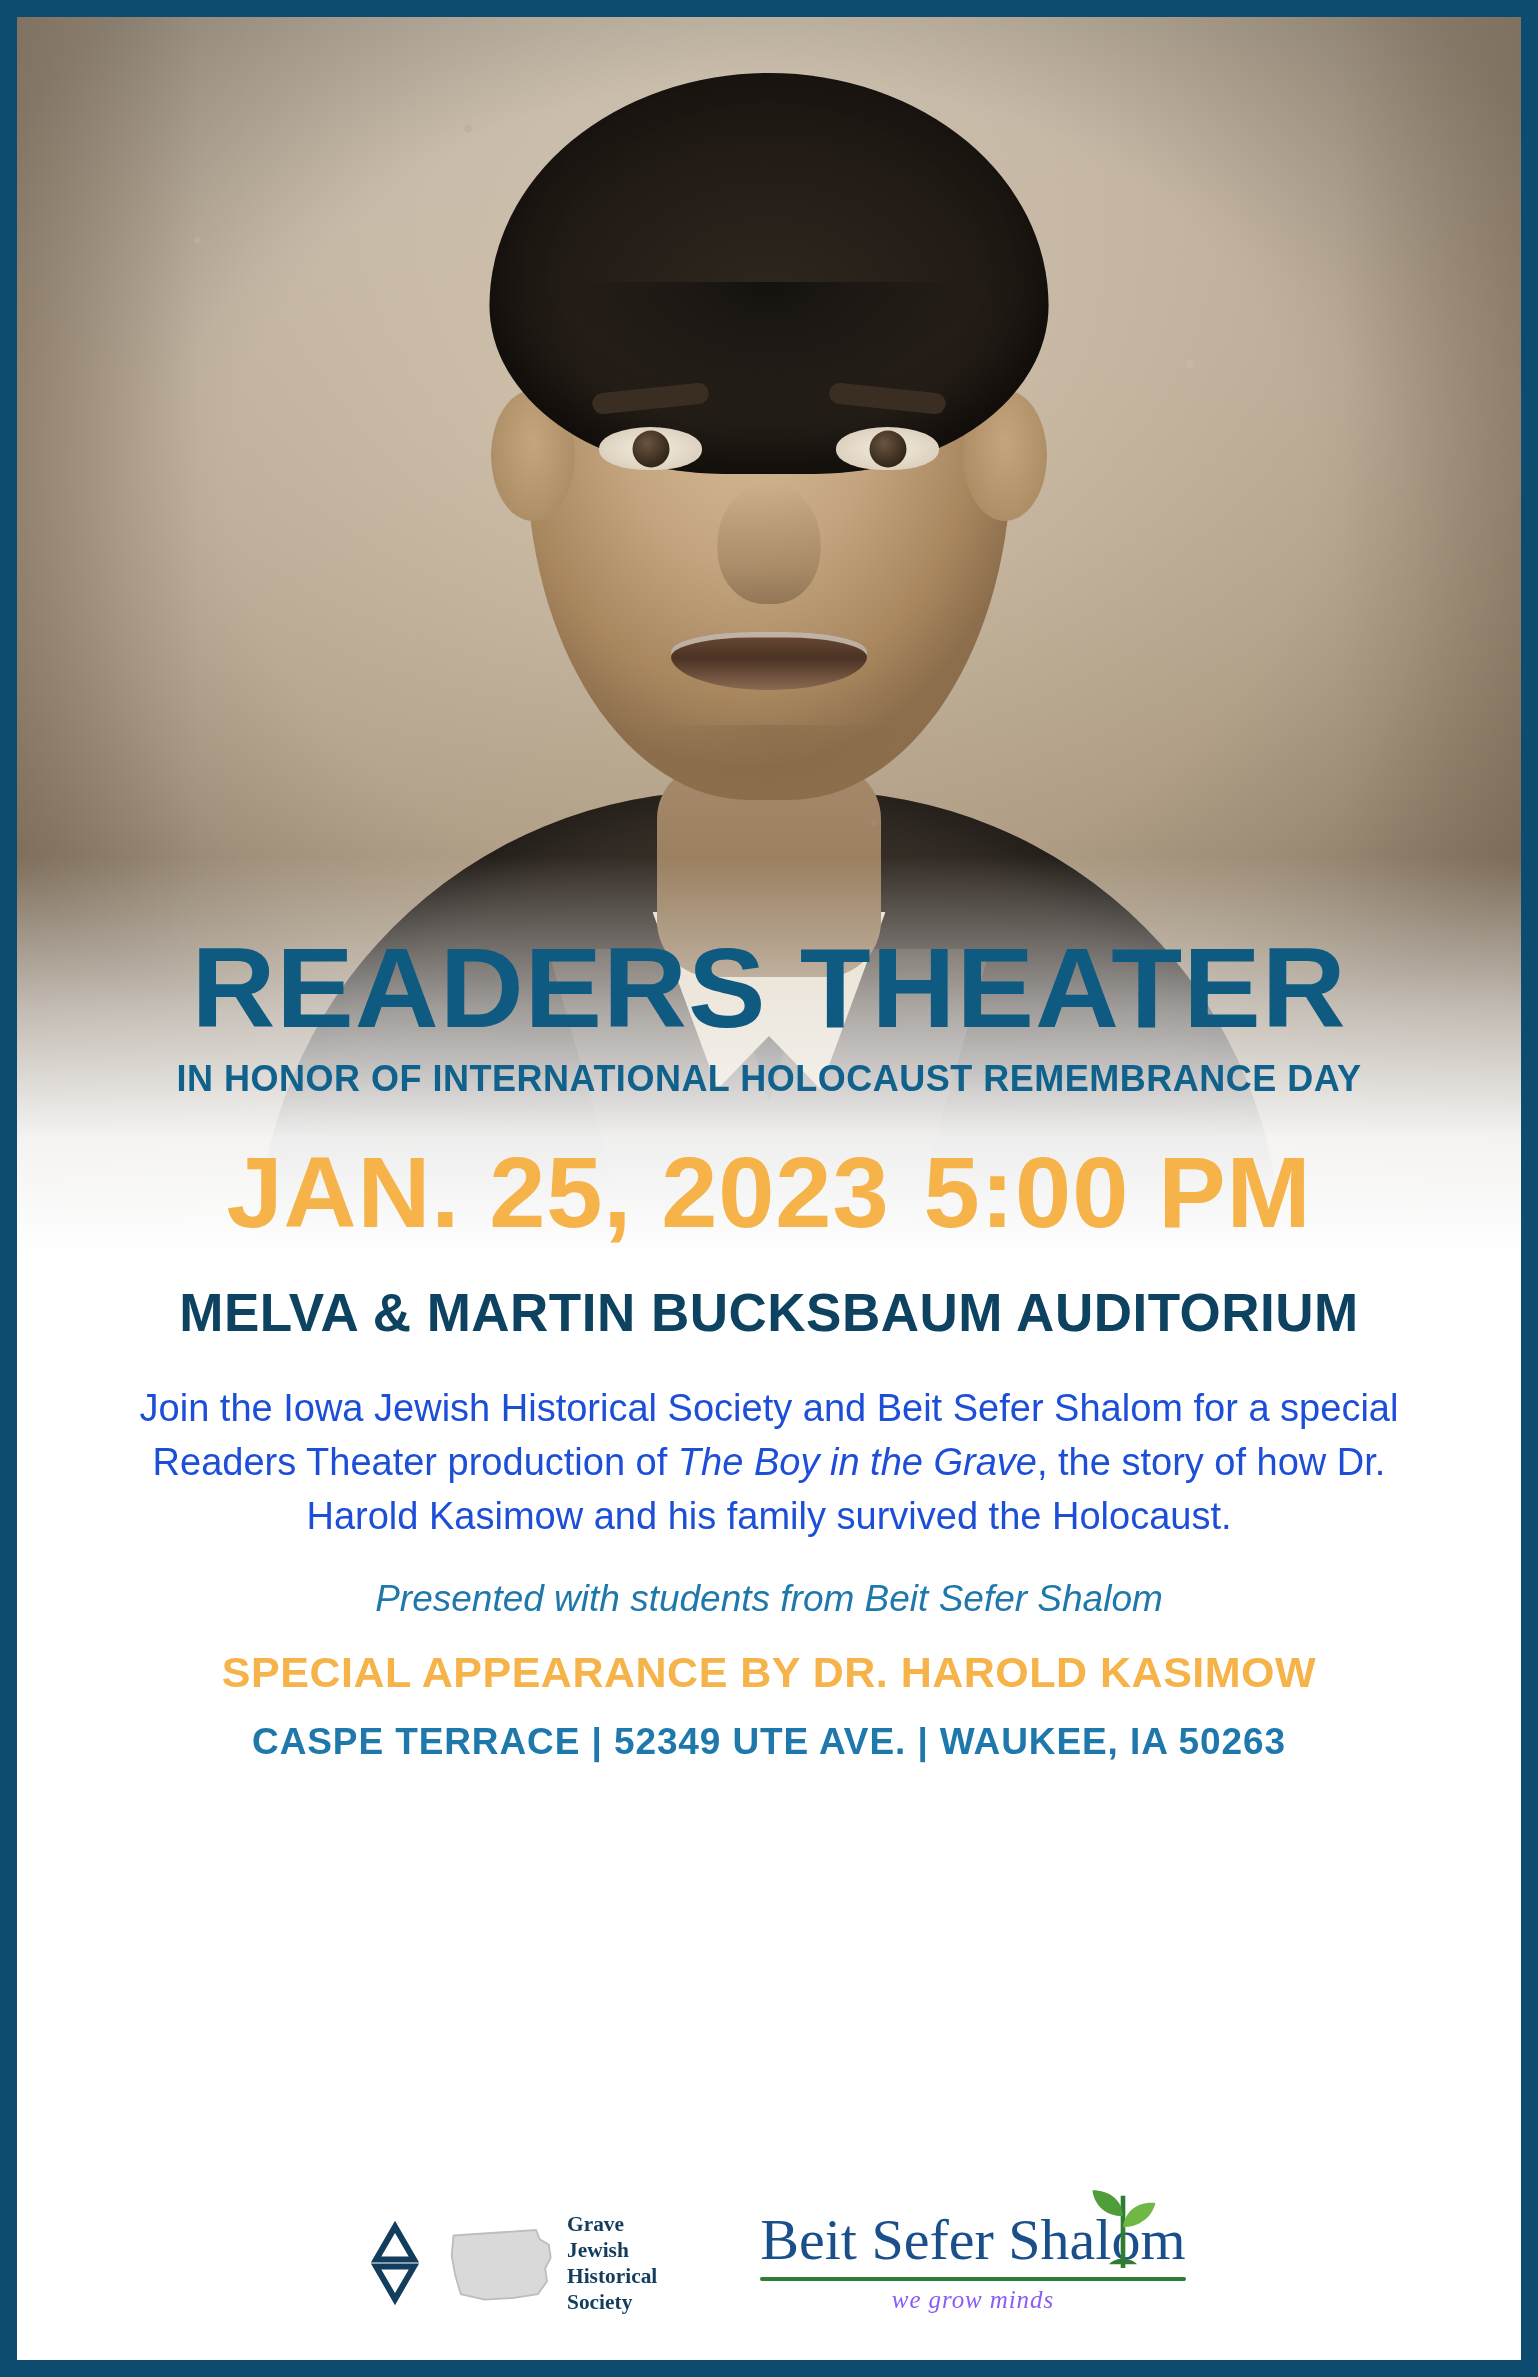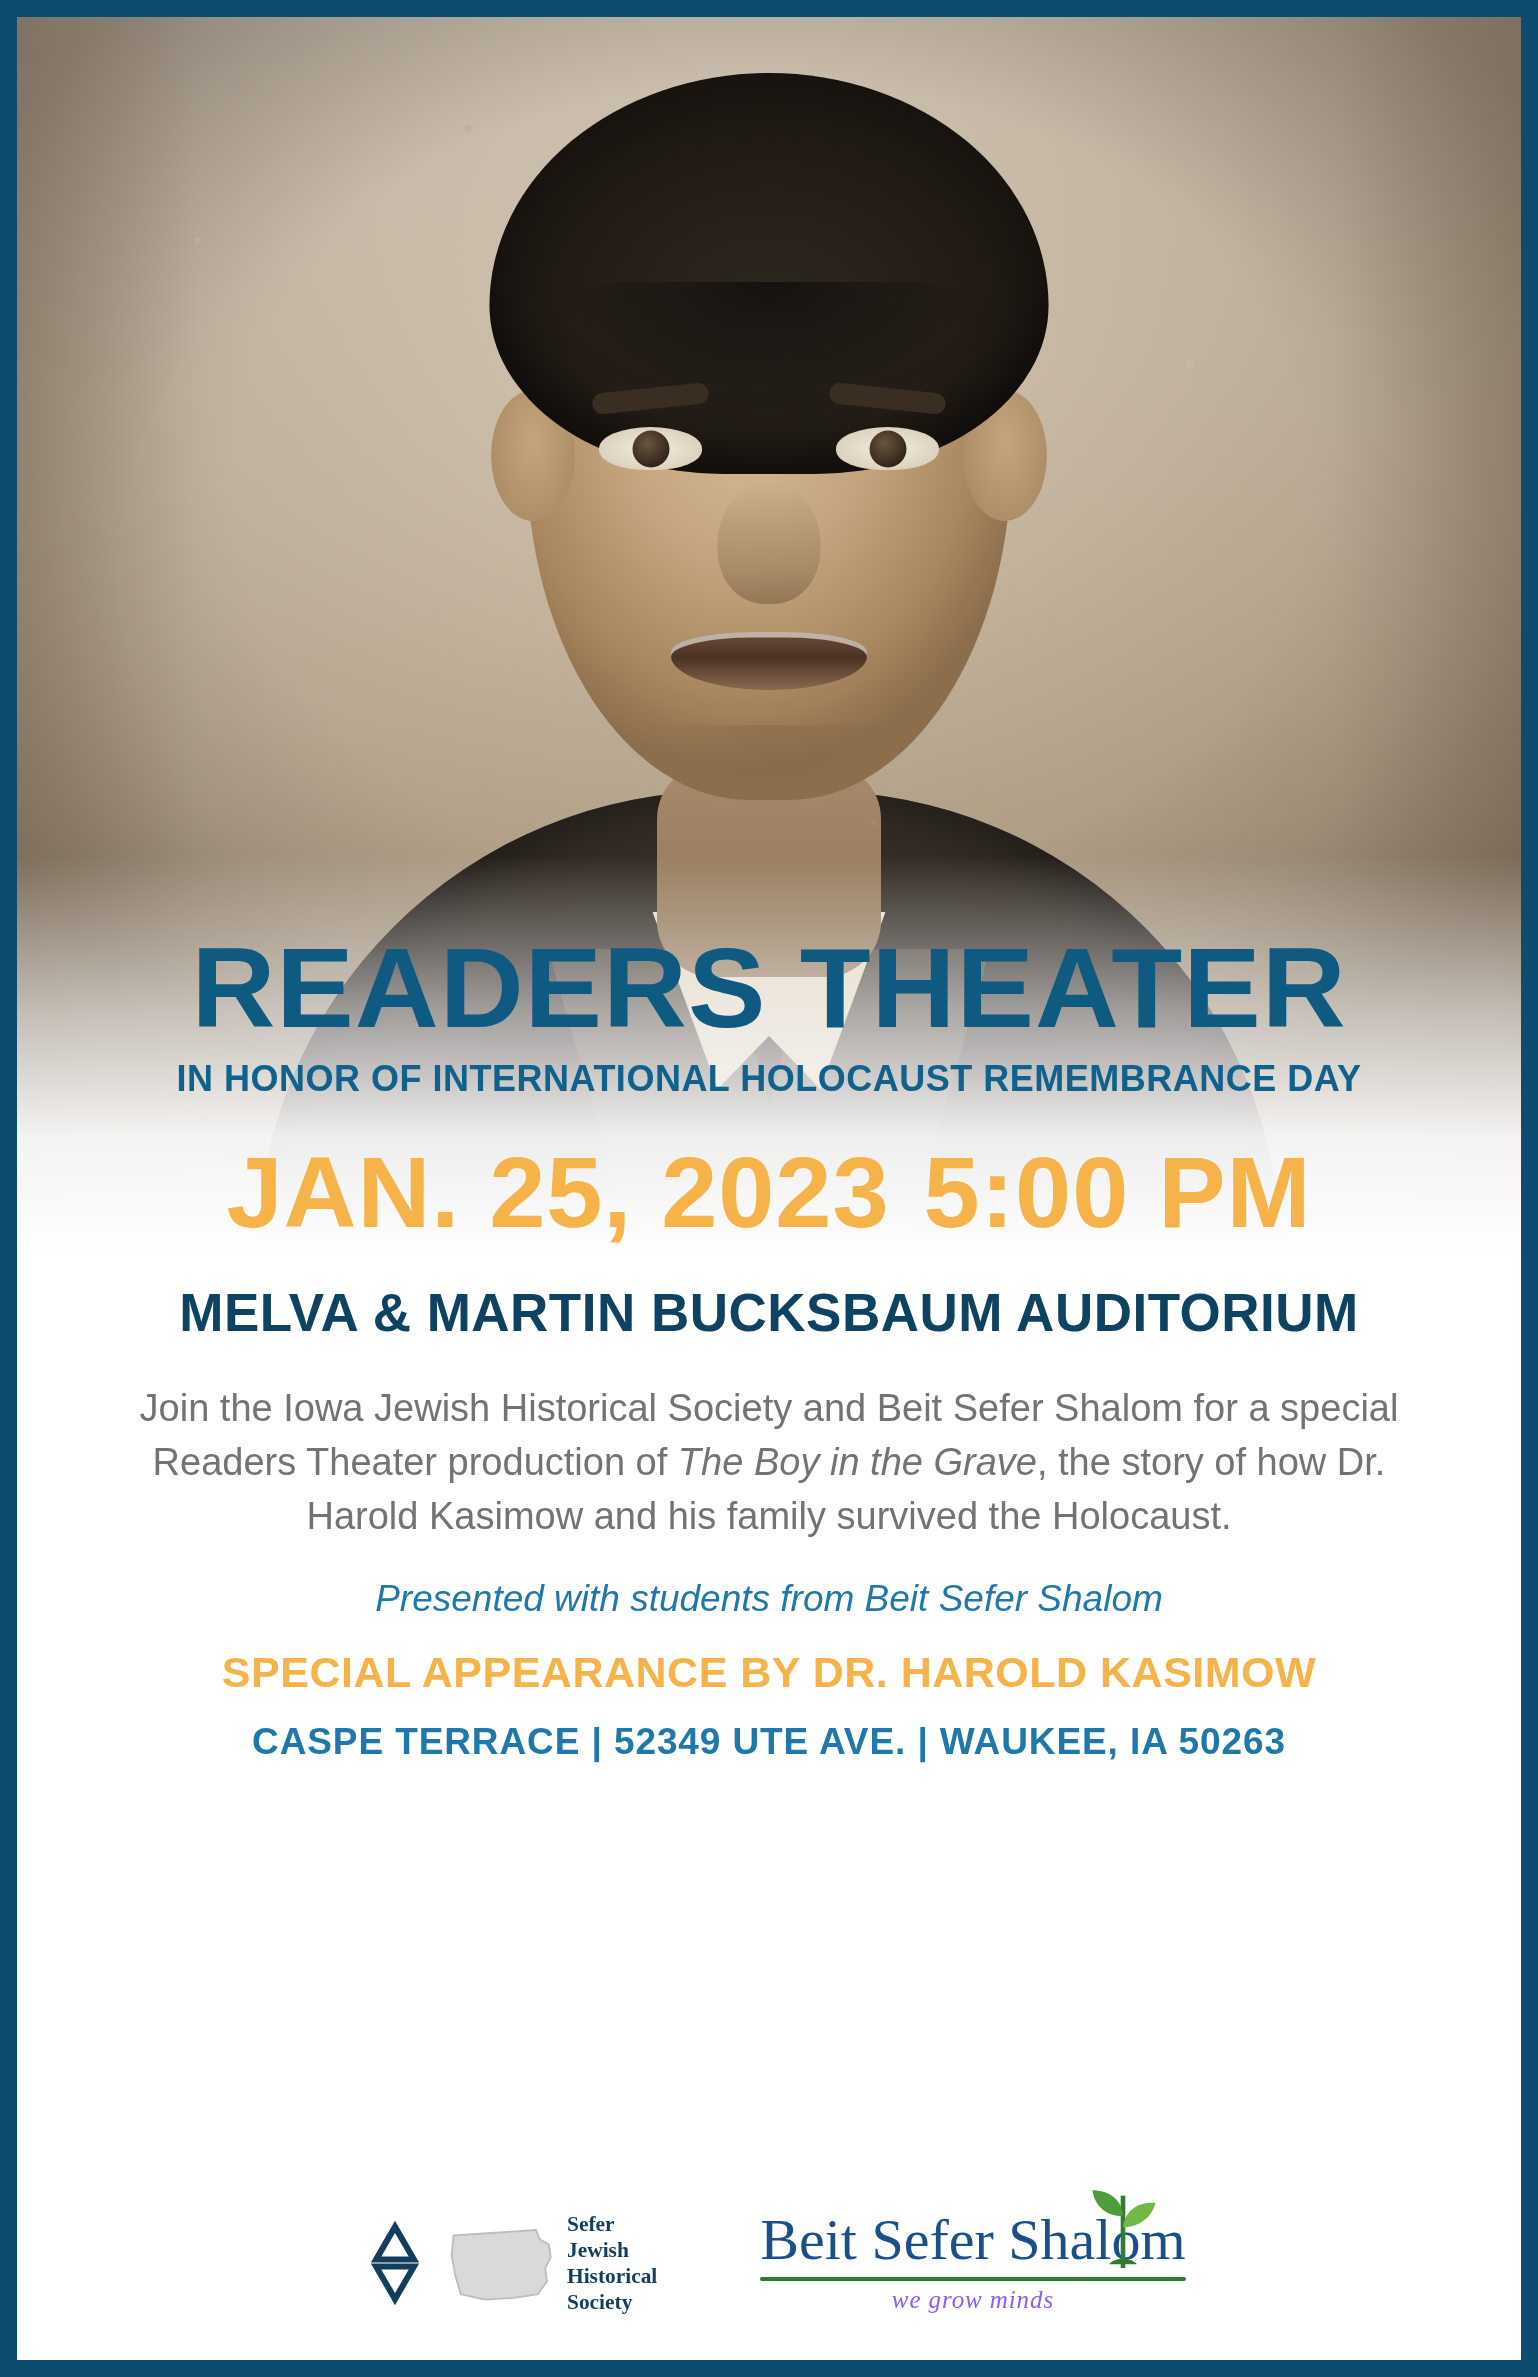--- a/index.html
+++ b/index.html
@@ -275,21 +275,21 @@
     font-weight: bold;
     font-size: 53px;
     color: #0d4261;
     margin: 32px 0 0 0;
     letter-spacing: 0.5px;
   }
   .body-copy {
     font-family: "Liberation Sans", sans-serif;
     font-size: 38px;
     line-height: 1.42;
-    color: #737373;
+    color: #1d4ed8;
     max-width: 1324px;
     margin: 39px auto 0 auto;
     font-weight: normal;
   }
   .body-copy .title-italic { font-style: italic; }
   .presented {
     font-family: "Liberation Sans", sans-serif;
     font-style: italic;
     font-weight: normal;
     font-size: 37px;
@@ -432,21 +432,21 @@
 
     <div class="logo-ijhs">
       <svg class="ijhs-star" viewBox="0 0 100 100">
         <polygon points="50,8 72,46 28,46" fill="none" stroke="#123d5c" stroke-width="7"></polygon>
         <polygon points="50,92 28,54 72,54" fill="none" stroke="#123d5c" stroke-width="7"></polygon>
       </svg>
       <svg class="ijhs-map" viewBox="0 0 120 92">
         <path d="M6,16 L96,10 L100,20 L110,26 L112,40 L106,52 L108,66 L98,80 L72,84 L40,86 L14,80 L8,60 L4,38 Z" fill="#d9d9d9" stroke="#bdbdbd" stroke-width="2"></path>
       </svg>
       <div class="ijhs-words">
-        <div>Sefer</div>
+        <div>Grave</div>
         <div>Jewish</div>
         <div>Historical</div>
         <div>Society</div>
       </div>
     </div>
 
     <div class="logo-bss">
       <div class="bss-wordmark">
         <span>Beit Sefer Shalom</span>
         <svg class="bss-sprout" viewBox="0 0 90 96">

